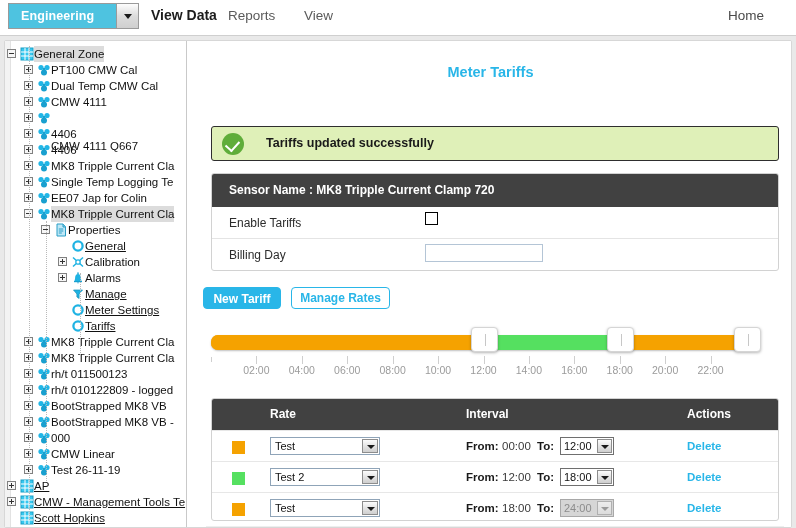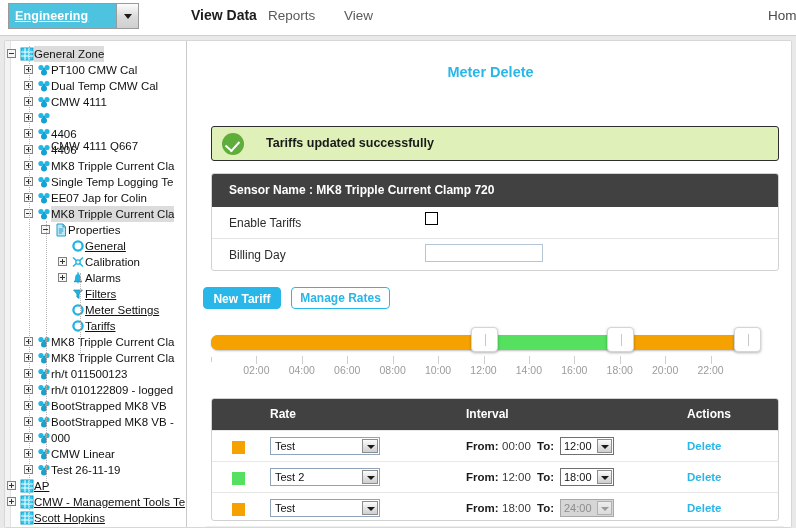--- a/index.html
+++ b/index.html
@@ -23,46 +23,44 @@
     display: flex;
     border: 1px solid #9a9a9a;
     background: #4ec3e0;
   }
   #zone-select-label {
     flex: 1;
     color: #ffffff;
     font-size: 12.5px;
     font-weight: bold;
     line-height: 24px;
-    padding-left: 6px;
+    padding-left: 12px;
     letter-spacing: 0.1px;
     white-space: nowrap;
     overflow: hidden;
-    text-decoration: underline;
   }
   #zone-select-arrow {
     width: 22px; height: 24px;
     background: linear-gradient(#fdfdfd, #dcdcdc 50%, #cfcfcf);
     border-left: 1px solid #9a9a9a;
     position: relative;
   }
   #zone-select-arrow::after {
     content: ""; position: absolute;
     left: 50%; top: 50%;
     margin-left: -4px; margin-top: -2px;
     border-left: 4px solid transparent;
     border-right: 4px solid transparent;
     border-top: 5px solid #1a1a1a;
   }
   .nav-item {
     position: absolute; top: 8px;
     font-size: 13.5px;
     color: #3c3c3c;
     white-space: nowrap;
-    margin-left: 40px;
   }
   .nav-item.active { font-weight: bold; color: #1c1c1c; font-size: 14px; top: 7px; }
   #nav-viewdata { left: 151px; }
   #nav-reports  { left: 228px; color: #5a5a5a; }
   #nav-logs     { left: 304px; color: #5a5a5a; }
   #nav-home     { left: 728px; color: #4a4a4a; }
 
   
   #page {
     position: absolute; left: 0; top: 36px;
@@ -512,21 +510,21 @@
                 <rect x="3" y="10" width="8" height="1.2" fill="#1aa0cf"></rect>
                 <rect x="6.3" y="1.4" width="1.4" height="1.8" fill="#1aa0cf"></rect>
                 <path d="M5.8 11.6a1.3 1.3 0 0 0 2.4 0z" fill="#1aa0cf"></path>
               </svg></span>
             <span class="tn-lbl" style="left: 80px;">Alarms</span>
           </div>
           <div class="tree-node" style="top: 245px; position: absolute; left: 0px; width: 182px;">
             <span class="tn-ico" style="left: 66px;"><svg viewBox="0 0 14 14" width="14" height="14">
                 <path d="M2.5 3h9l-3.4 4v4.5L5.9 10V7z" fill="#1fb3e3" stroke="#1890b8" stroke-width=".7"></path>
               </svg></span>
-            <span class="tn-lbl link" style="left: 80px;">Filters</span>
+            <span class="tn-lbl link" style="left: 80px;">Manage</span>
           </div>
           <div class="tree-node" style="top: 261px; position: absolute; left: 0px; width: 182px;">
             <span class="tn-ico" style="left: 66px;"><svg viewBox="0 0 14 14" width="14" height="14">
                 <circle cx="7" cy="7" r="4.6" fill="#ffffff" stroke="#1fb3e3" stroke-width="2.3"></circle>
               </svg></span>
             <span class="tn-lbl link" style="left: 80px;">Meter Settings</span>
           </div>
           <div class="tree-node" style="top: 277px; position: absolute; left: 0px; width: 182px;">
             <span class="tn-ico" style="left: 66px;"><svg viewBox="0 0 14 14" width="14" height="14">
                 <circle cx="7" cy="7" r="4.6" fill="#ffffff" stroke="#1fb3e3" stroke-width="2.3"></circle>
@@ -647,21 +645,21 @@
             <span class="tn-lbl link" style="left: 29px;">Scott Hopkins</span>
           </div>
           <div class="dashline" style="left: 24px; top: 5px; height: 474px;"></div>
           <div class="dashline" style="left: 41px; top: 180px; height: 260px;"></div>
           <div class="dashline" style="left: 75px; top: 232px; height: 88px;"></div>
         </div>
     </div>
 
     <div id="main">
 
-      <div id="page-title">Meter Delete</div>
+      <div id="page-title">Meter Tariffs</div>
 
       <div id="alert">
         <div id="alert-icon"></div>
         <div id="alert-text">Tariffs updated successfully</div>
       </div>
 
       <div id="card">
         <div id="card-head">
           <div id="card-head-text">Sensor Name : MK8 Tripple Current Clamp 720</div>
         </div>

